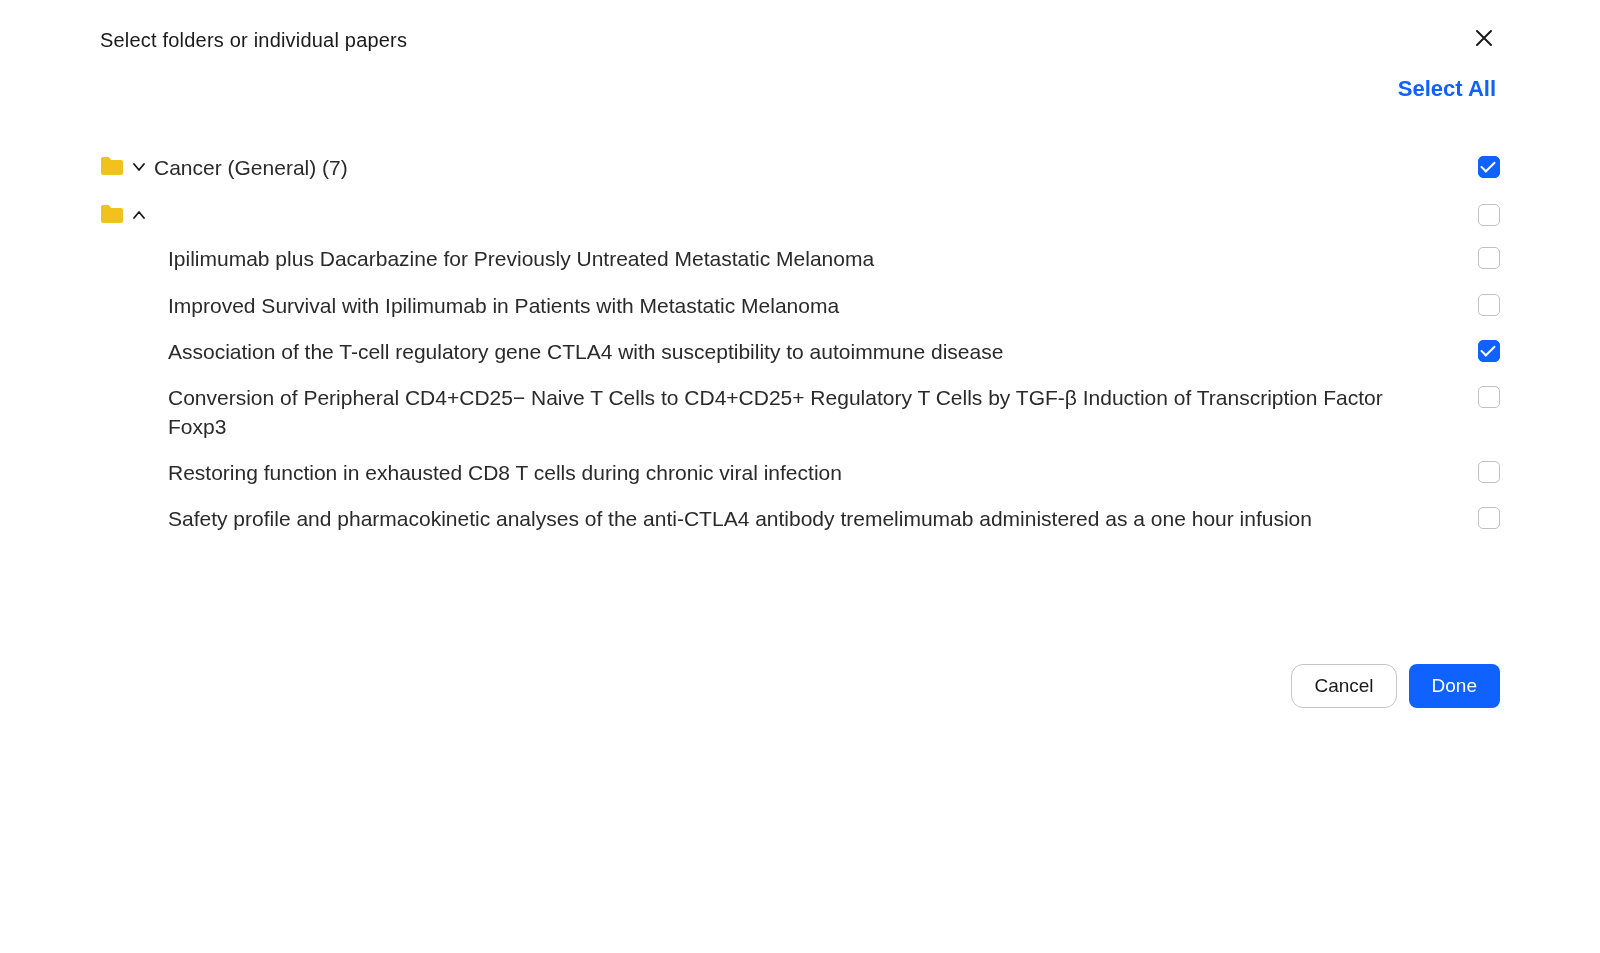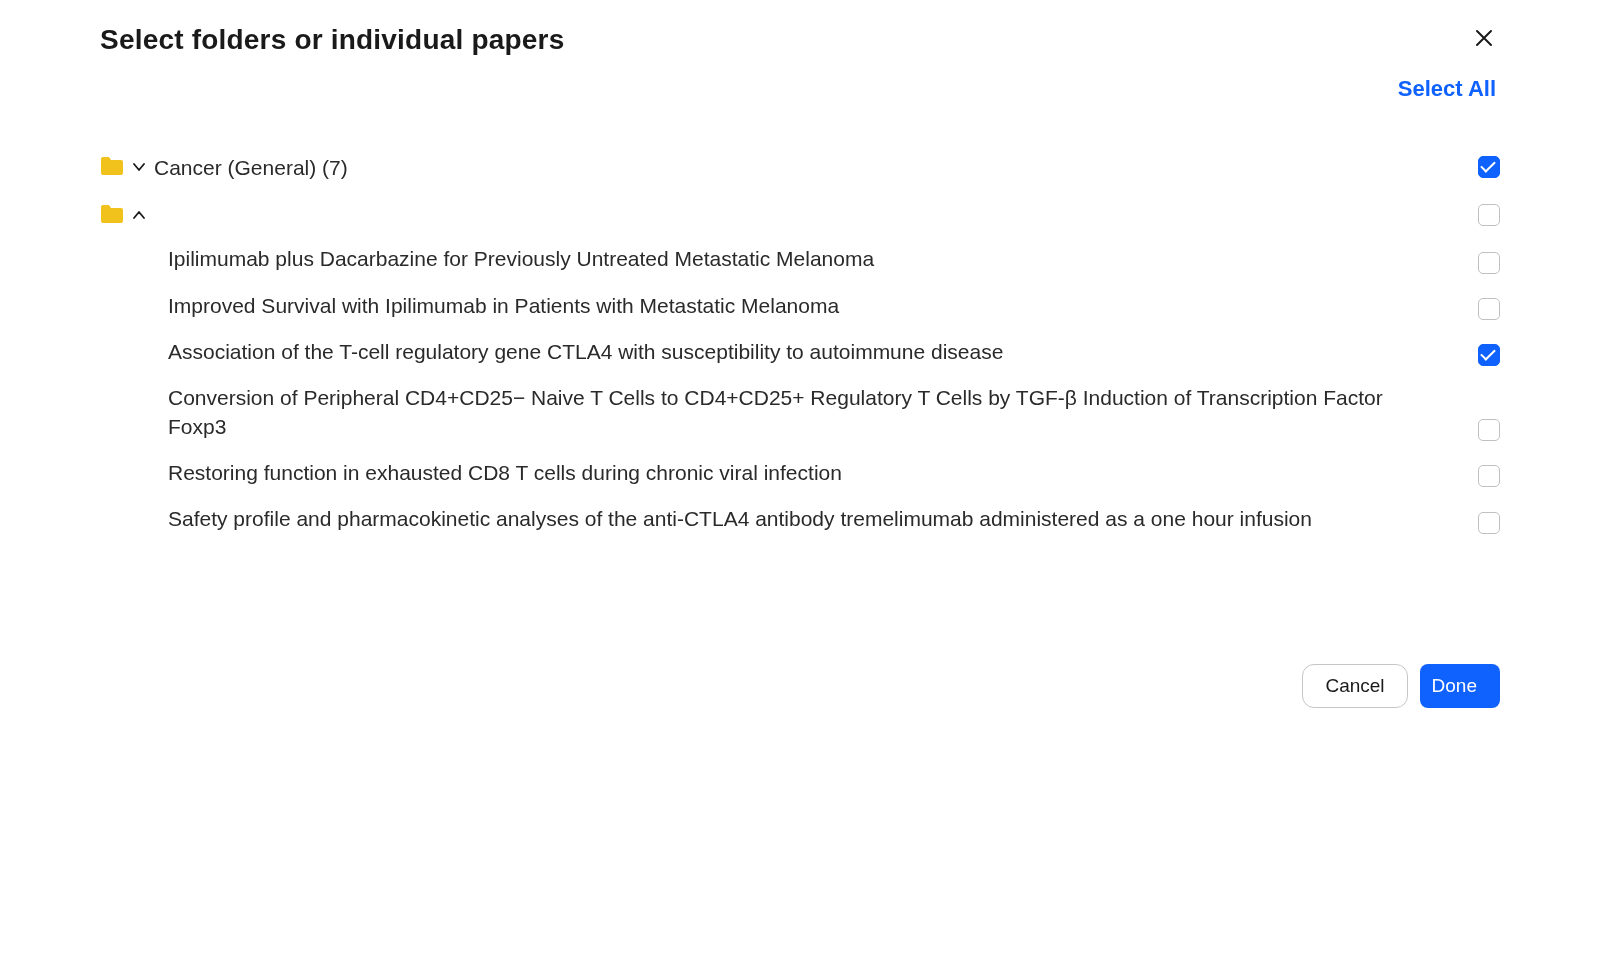--- a/index.html
+++ b/index.html
@@ -17,22 +17,22 @@
     margin: 12px auto 0 auto;
     position: relative;
   }
   .header {
     display: flex;
     align-items: center;
     justify-content: space-between;
     padding: 10px 0 0 0;
   }
   .title {
-    font-size: 28px;
-    font-weight: 700;
+    font-size: 20px;
+    font-weight: 400;
     letter-spacing: 0.2px;
   }
   .close-btn {
     font-size: 24px;
     line-height: 1;
     cursor: pointer;
     padding: 6px;
     color: #1a1a1a;
   }
   .select-all-row {
@@ -86,21 +86,20 @@
     font-size: 21px;
     color: #2a2a2a;
     line-height: 1.35;
     padding-right: 40px;
   }
   .paper-row .row-left {
     padding-left: 68px;
   }
   .paper-list .row {
     padding: 9px 0;
-    align-items: flex-end;
   }
   .checkbox {
     width: 22px;
     height: 22px;
     border: 1.5px solid #c0c0c0;
     border-radius: 5px;
     flex-shrink: 0;
     margin-left: 12px;
     margin-top: 2px;
     cursor: pointer;
@@ -139,21 +138,20 @@
   .btn-cancel {
     background: #fff;
     border-color: #c6c6c6;
     color: #1a1a1a;
     border-radius: 12px;
   }
   .btn-done {
     background: #0f62fe;
     color: #fff;
     font-weight: 500;
-    padding-left: 11px;
   }
 </style>
 </head>
 <body>
 
 <div class="modal">
 
   <div class="header">
     <div class="title">Select folders or individual papers</div>
     <div class="close-btn">

